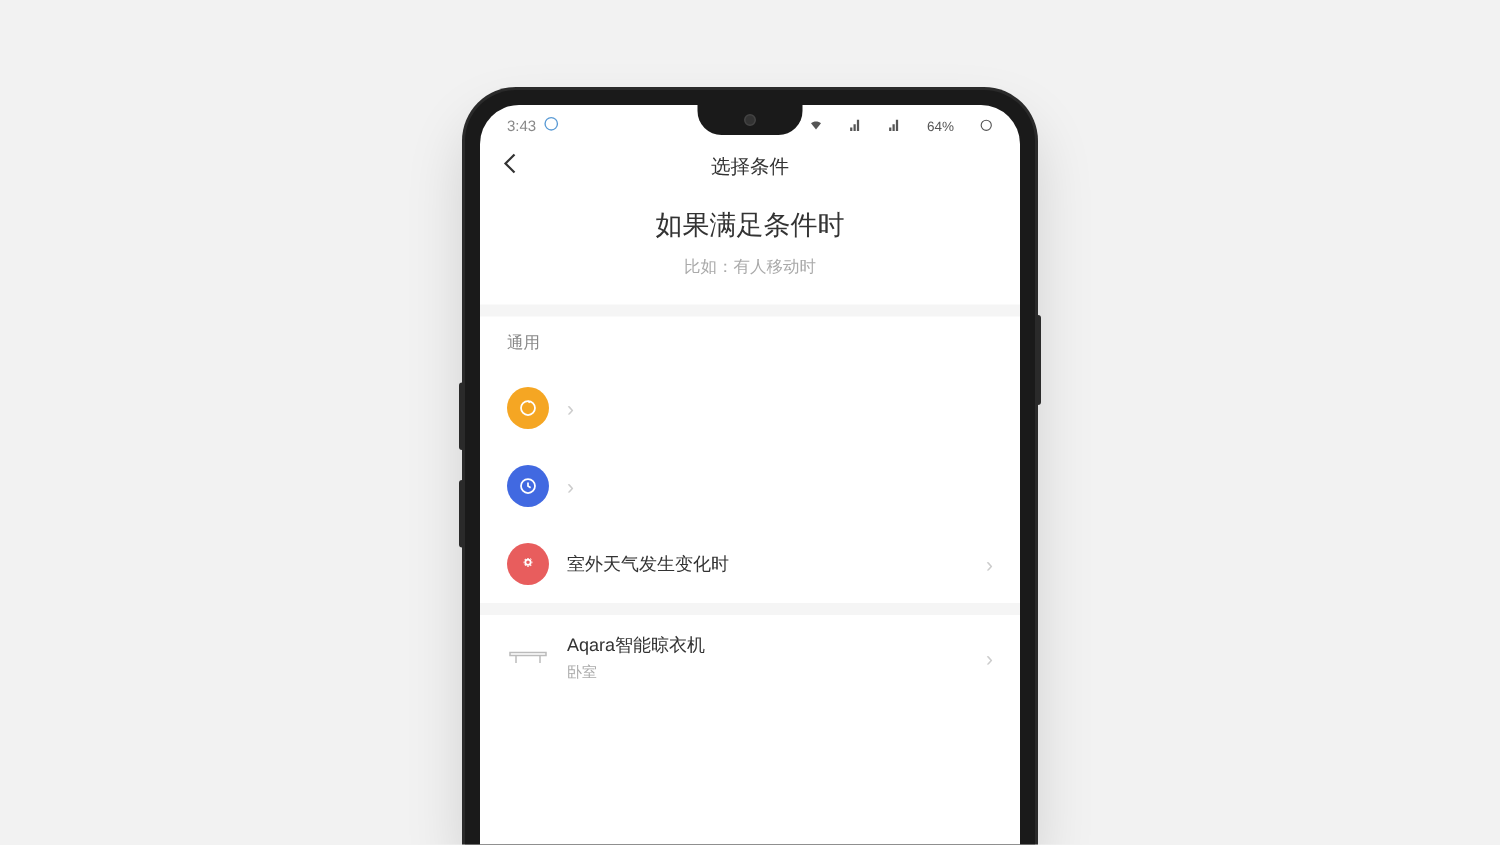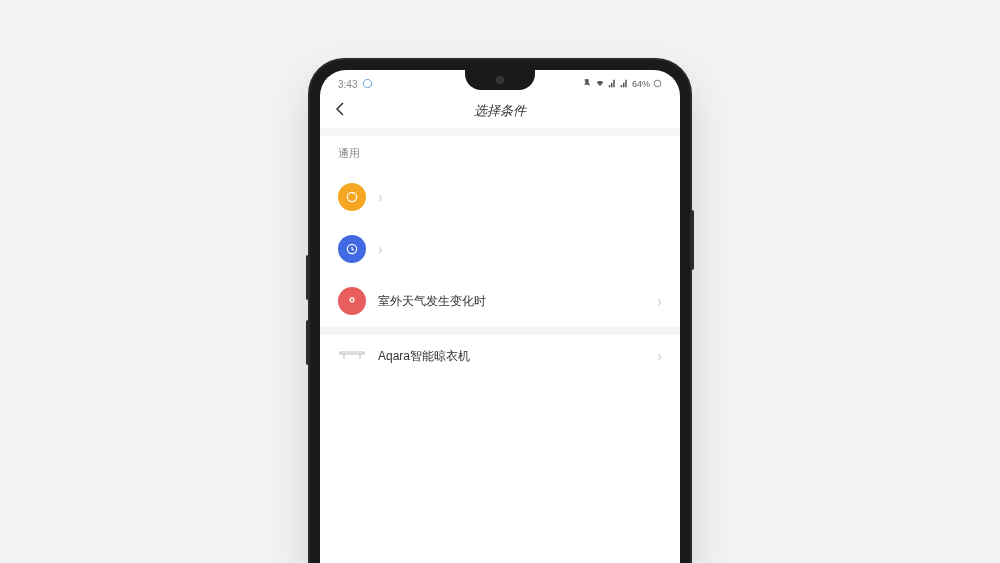--- a/index.html
+++ b/index.html
@@ -95,21 +95,21 @@
       display: flex;
       align-items: center;
       gap: 5px;
     }
     .cloud-icon {
       color: #5b9bd5;
     }
     .status-right {
       display: flex;
       align-items: center;
-      gap: 3px;
+      gap: 17px;
       color: #555;
       font-size: 9px;
     }
     .nav-bar {
       display: flex;
       align-items: center;
       padding: 8px 15px;
       position: relative;
     }
     .back-btn {
@@ -117,21 +117,20 @@
       left: 15px;
       font-size: 18px;
       color: #333;
       cursor: pointer;
     }
     .nav-title {
       flex: 1;
       text-align: center;
       font-size: 13px;
       color: #333;
-      font-style: italic;
     }
     .header {
       text-align: center;
       padding: 10px 20px 18px;
     }
     .main-title {
       font-size: 18px;
       font-weight: 500;
       color: #333;
       margin-bottom: 8px;
@@ -257,20 +256,24 @@
 
     <div class="nav-bar">
       <span class="back-btn">
         <svg width="10" height="16" viewBox="0 0 10 16" fill="none" stroke="#333" stroke-width="1.5">
             <path d="M8 2L2 8l6 6"></path>
           </svg>
       </span>
       <span class="nav-title">选择条件</span>
     </div>
 
+    <div class="header">
+      <div class="main-title">如果满足条件时</div>
+      <div class="subtitle">比如：有人移动时</div>
+    </div>
 
     <div class="section-gap"></div>
 
     <div class="section-header">
       <span>通用</span>
     </div>
 
     <div class="list-item">
       <div class="icon-circle icon-orange">
         <svg width="14" height="14" viewBox="0 0 24 24" fill="none" stroke="#fff" stroke-width="2">
@@ -310,18 +313,19 @@
     <div class="list-item">
       <div class="device-icon">
         <svg width="28" height="14" viewBox="0 0 28 14" fill="none" stroke="#bbb" stroke-width="1">
             <rect x="2" y="3" width="24" height="2"></rect>
             <line x1="6" y1="5" x2="6" y2="10"></line>
             <line x1="22" y1="5" x2="22" y2="10"></line>
           </svg>
       </div>
       <div class="item-text">
         <div class="item-label">Aqara智能晾衣机</div>
+        <div class="item-sub">卧室</div>
       </div>
       <span class="chevron">›</span>
     </div>
 
   </div>
 </div>
 
 </body></html>

